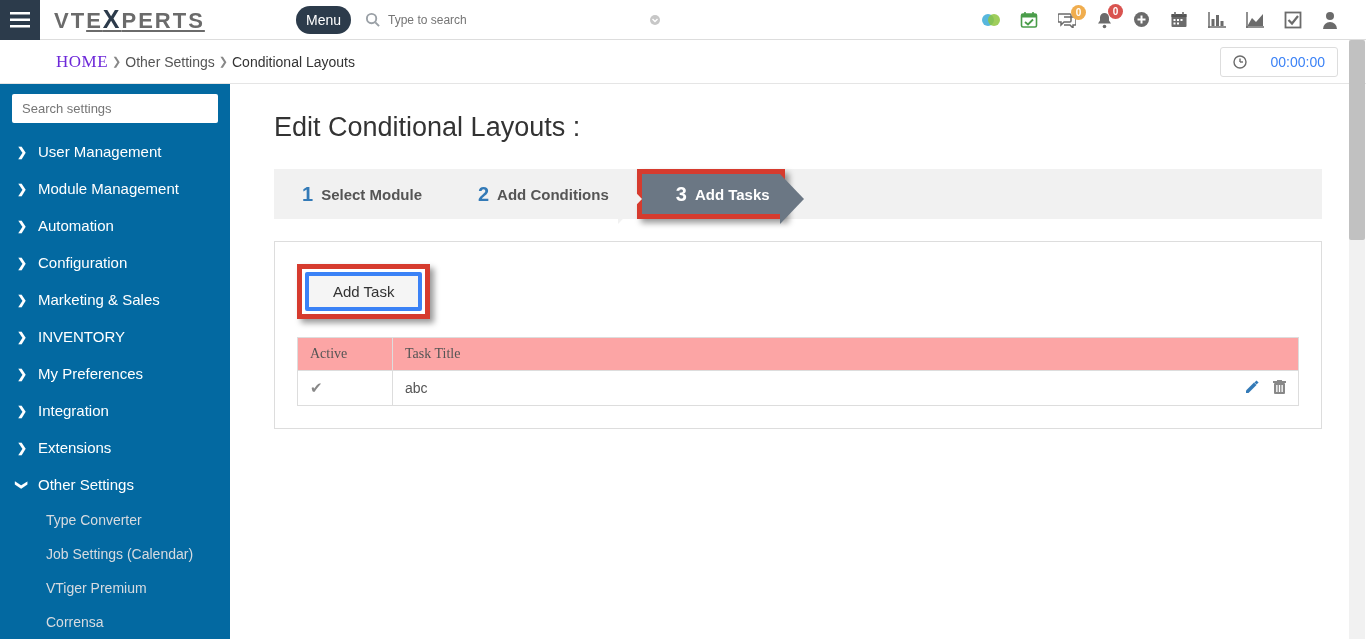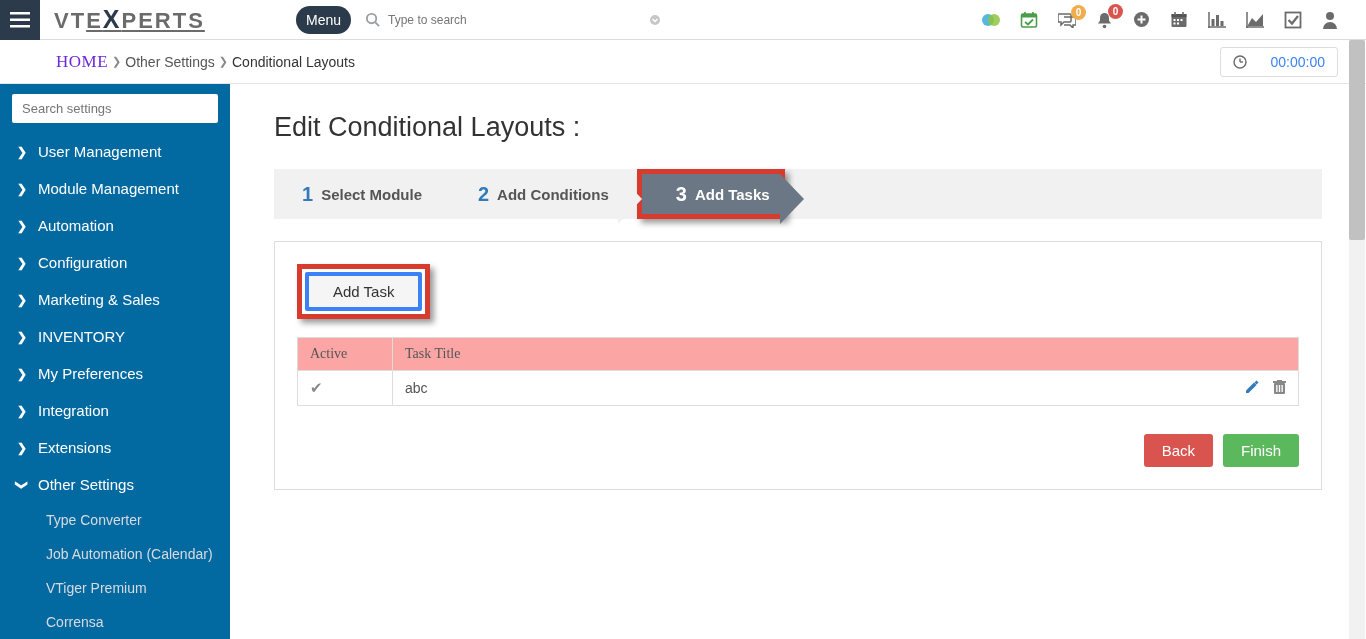--- a/index.html
+++ b/index.html
@@ -243,21 +243,21 @@
       </div>
     <div class="nav-item">
         <span class="chev">❯</span>
         <span>Extensions</span>
       </div>
     <div class="nav-item">
         <span class="chev" style="transform:rotate(90deg);display:inline-block;">❯</span>
         <span>Other Settings</span>
       </div>
     <div class="sub-item">Type Converter</div>
-    <div class="sub-item">Job Automation (Calendar)</div>
+    <div class="sub-item">Job Settings (Calendar)</div>
     <div class="sub-item">VTiger Premium</div>
     <div class="sub-item">Corrensa</div>
   </div>
 
   <div class="main">
     <div class="page-title">Edit Conditional Layouts :</div>
 
     <div class="steps">
       <div class="step">
         <span class="num">1</span>
@@ -309,23 +309,19 @@
                       <rect x="5.85" y="5" width="1.3" height="7" fill="#fff"></rect>
                       <rect x="8.5" y="5" width="1.3" height="7" fill="#fff"></rect>
                     </svg>
                 </span>
               </span>
             </td>
           </tr>
         </tbody>
       </table>
 
-      <div class="btn-row">
-        <button class="btn back">Back</button>
-        <button class="btn finish">Finish</button>
-      </div>
     </div>
   </div>
 </div>
 
 <div class="vscroll">
     <div class="thumb"></div>
   </div>
 
 </body></html>

